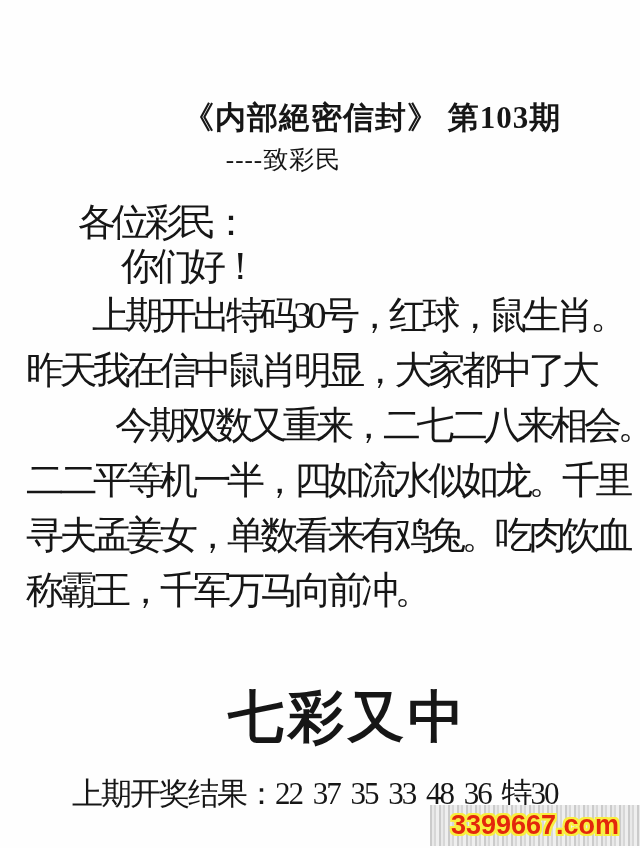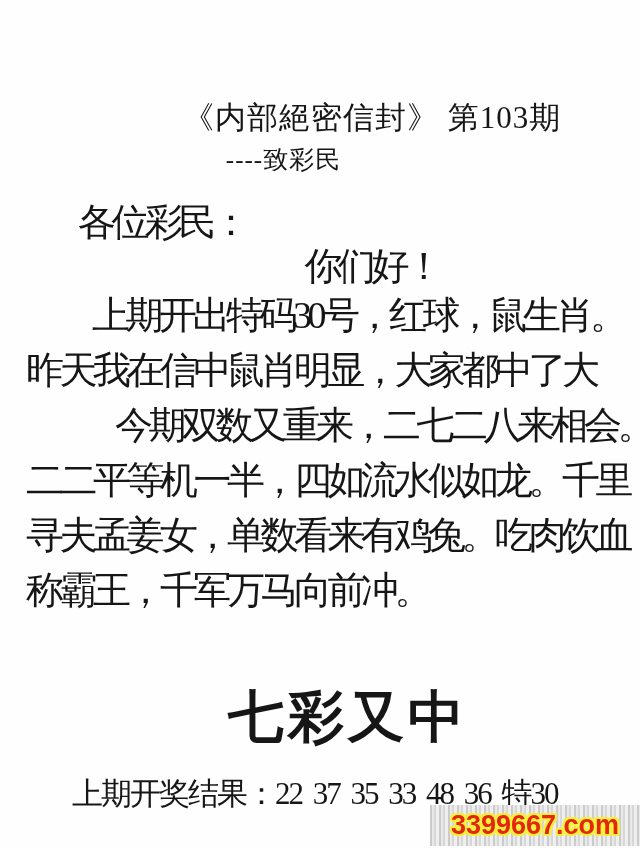--- a/index.html
+++ b/index.html
@@ -39,20 +39,21 @@
     top: 97px;
     left: 0;
     width: 640px;
     text-align: center;
     font-size: 31px;
     line-height: 42px;
     letter-spacing: 1px;
     padding-left: 104px;   
     box-sizing: border-box;
     white-space: nowrap;
+    font-weight: bold;
   }
   .dedication {
     position: absolute;
     top: 144px;
     left: 0;
     width: 640px;
     text-align: center;
     font-size: 25px;
     line-height: 32px;
     padding-right: 73px;   
@@ -70,21 +71,20 @@
     letter-spacing: -4.5px;
     line-height: 55px;
   }
   .salutation {
     margin-left: 52px;
     line-height: 44px;
   }
   .greeting {
     margin-left: 95px;
     line-height: 44px;
-    text-align: center;
   }
   .para { margin: 0; }
   .line { white-space: nowrap; }
   .indent1 { text-indent: 66px; }
   .indent2 { text-indent: 89px; text-align: center; }
 
   
   .slogan {
     position: absolute;
     left: 228px;

